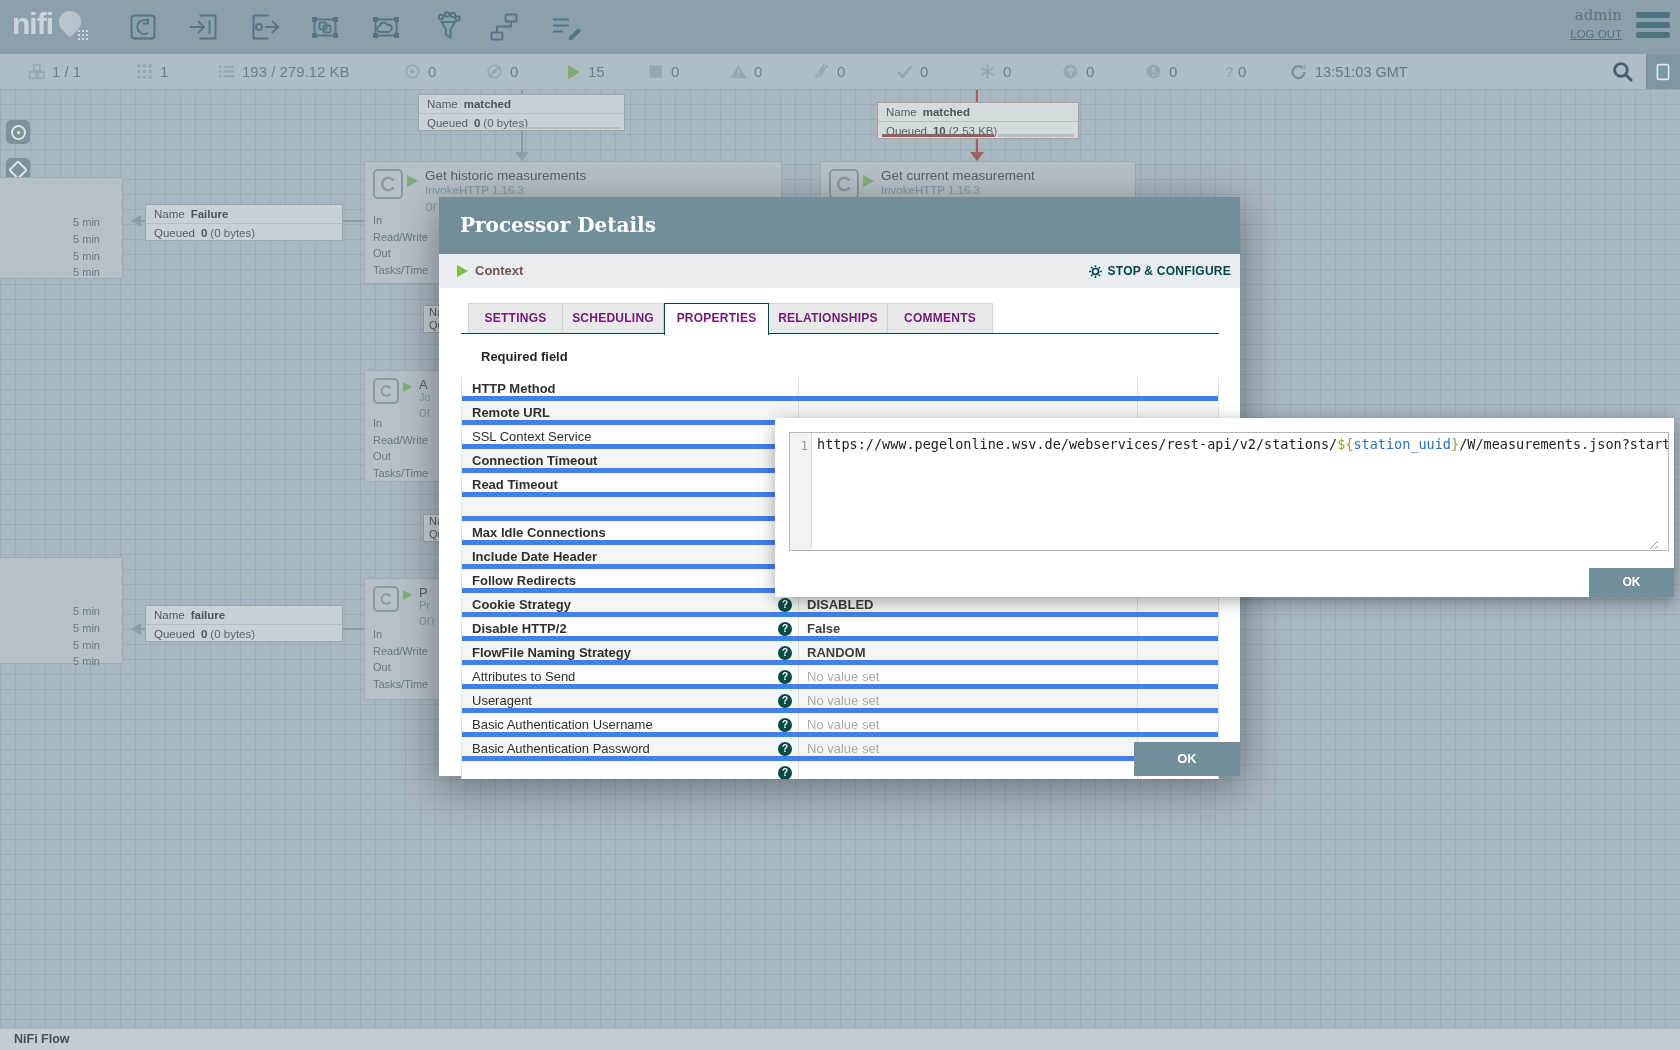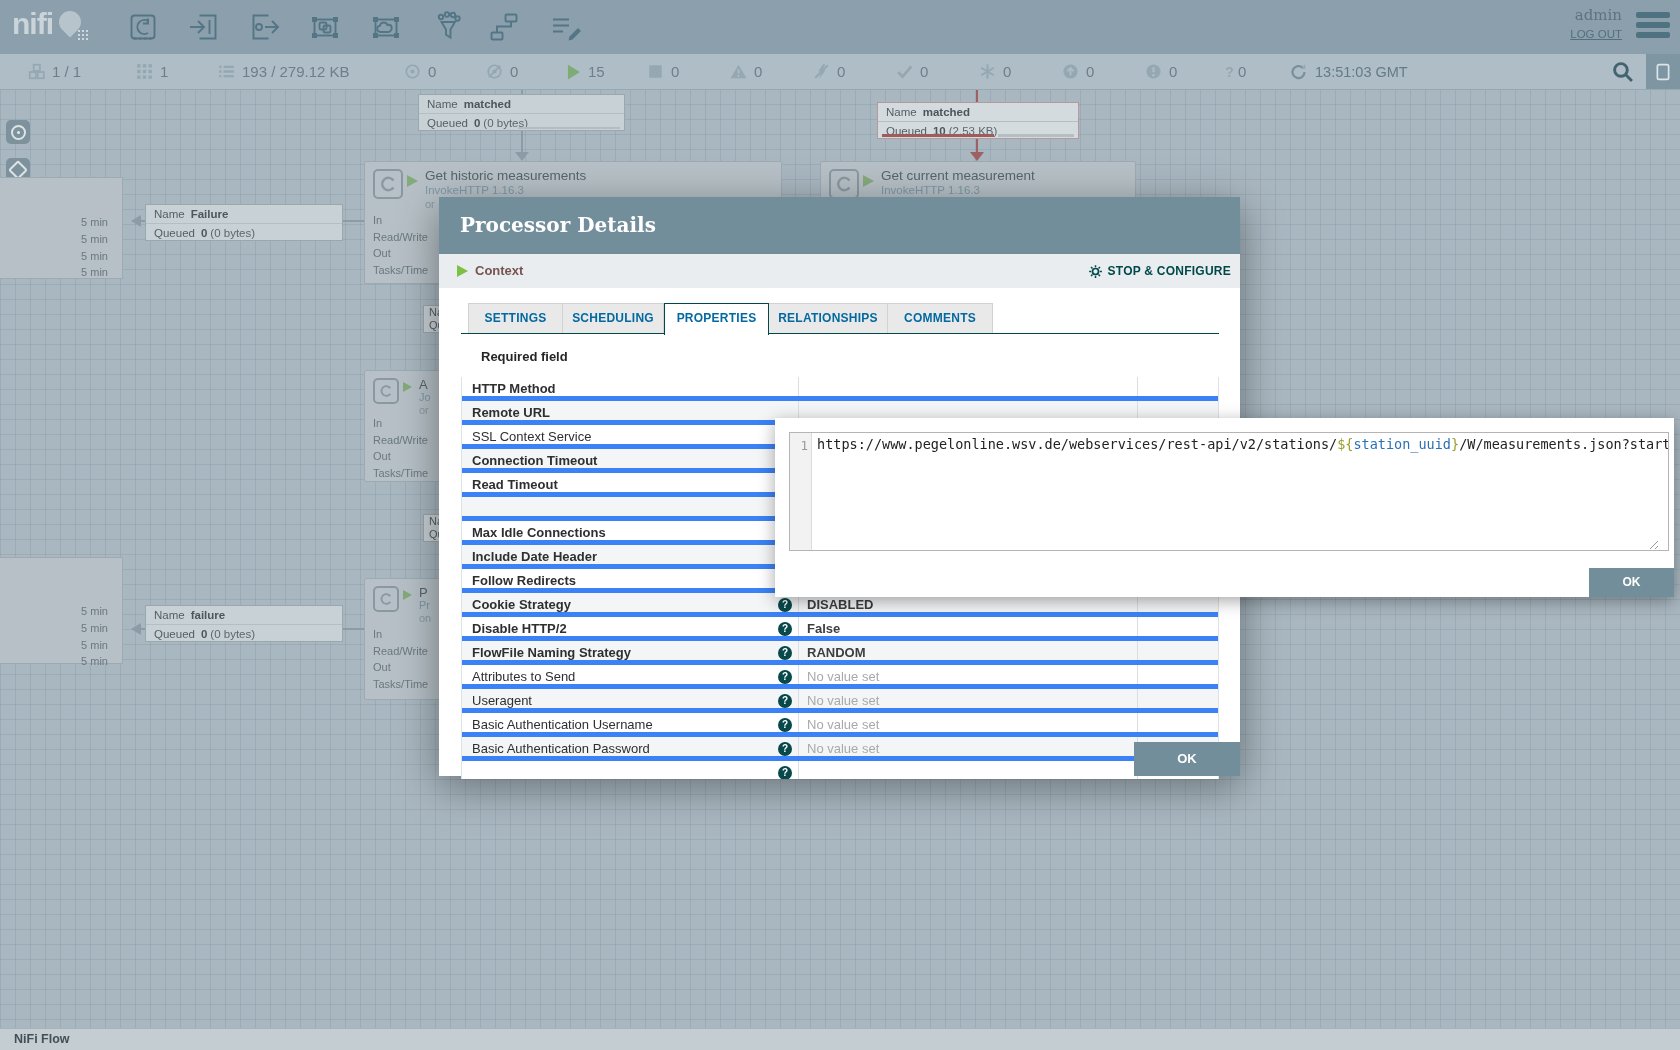--- a/index.html
+++ b/index.html
@@ -49,37 +49,37 @@
                      linear-gradient(90deg,rgba(122,143,155,.28) 1px,transparent 1px);
     background-size:15px 15px;}
   .breadcrumbbar{position:absolute;left:0;bottom:0;width:1680px;height:21px;background:#c3cdd2;border-top:1px solid #a6b3ba;z-index:3;}
   .breadcrumb{font-size:12.5px;font-weight:bold;color:#434f56;line-height:21px;padding-left:14px;cursor:pointer;display:inline-block;}
 
   .proc{position:absolute;background:#b6c0c6;border:1px solid #9daab1;border-radius:2px;box-sizing:border-box;cursor:pointer;}
   .picon{position:absolute;left:8px;top:7px;width:26px;height:26px;border:2px solid #8a99a1;border-radius:5px;display:flex;align-items:center;justify-content:center;}
   .pplay{position:absolute;left:42px;top:13px;width:0;height:0;border-left:11px solid #84ab7c;border-top:6.5px solid transparent;border-bottom:6.5px solid transparent;}
   .ptitle{position:absolute;left:60px;top:6px;font-size:13.5px;color:#57646c;font-weight:500;white-space:nowrap;}
   .ptype{position:absolute;left:60px;top:22px;font-size:11.5px;color:#7e98a5;white-space:nowrap;}
-  .pbundle{position:absolute;left:60px;top:36px;font-size:11px;color:#8a9aa3;white-space:nowrap;}
+  .pbundle{position:absolute;left:60px;top:36px;font-size:14px;color:#8a9aa3;white-space:nowrap;}
   .pstats{position:absolute;left:8px;white-space:nowrap;}
   .pstats .slabel{display:block;font-size:11px;color:#6b7880;line-height:16.5px;}
   .proc-p1{left:364px;top:72px;width:418px;height:123px;}
   .proc-p1 .pstats{top:50px;}
   .proc-p2{left:820px;top:72px;width:316px;height:123px;}
   .proc-mid-a{left:364px;top:281px;width:120px;height:112px;overflow:hidden;}
   .proc-mid-a .picon,.proc-mid-p .picon{width:22px;height:22px;}
   .proc-mid-a .pplay,.proc-mid-p .pplay{left:38px;top:11px;border-left-width:9px;border-top-width:5.5px;border-bottom-width:5.5px;}
   .proc-mid-a .ptitle,.proc-mid-p .ptitle{left:54px;font-size:13px;}
   .proc-mid-a .ptype,.proc-mid-p .ptype{left:54px;top:20px;font-size:11px;}
   .proc-mid-a .pbundle,.proc-mid-p .pbundle{left:54px;top:33px;}
   .proc-mid-a .pstats{top:44px;}
   .proc-mid-p{left:364px;top:489px;width:120px;height:122px;overflow:hidden;}
   .proc-mid-p .pstats{top:47px;}
   .stub{position:absolute;left:-42px;width:165px;background:#b6c0c6;border:1px solid #9daab1;box-sizing:border-box;cursor:pointer;}
-  .stub .stubcol{position:absolute;right:14px;text-align:right;}
+  .stub .stubcol{position:absolute;right:22px;text-align:right;}
   .stub .stubrow{font-size:11px;color:#6b7880;line-height:16.8px;display:block;}
   .stub-1{top:88px;height:102px;}
   .stub-1 .stubcol{top:36px;}
   .stub-2{top:468px;height:107px;}
   .stub-2 .stubcol{top:45px;}
 
   .clabel{position:absolute;width:207px;height:37px;background:#c8d1d5;border:1px solid #9aa7ad;box-sizing:border-box;cursor:pointer;font-size:11.5px;color:#555e63;}
   .clabel .crow{height:18px;line-height:18px;padding-left:8px;white-space:nowrap;overflow:hidden;}
   .clabel .crow:first-child{border-bottom:1px solid #b4bec3;}
   .clabel .fname{font-weight:bold;color:#4e565b;margin-left:6px;}
@@ -122,21 +122,21 @@
   .dlg-header{position:absolute;left:0;top:0;width:100%;height:57px;background:#728e9b;}
   .dlg-title{font-family:"DejaVu Serif","Liberation Serif",serif;font-weight:bold;font-size:20px;color:#fff;line-height:57px;padding-left:21px;}
   .dlg-statusrow{position:absolute;left:0;top:57px;width:100%;height:34px;background:#e9edf0;}
   .run-play{position:absolute;left:18px;top:11px;width:0;height:0;border-left:11px solid #7dc142;border-top:6.5px solid transparent;border-bottom:6.5px solid transparent;}
   .run-text{position:absolute;left:36px;top:0;line-height:34px;font-size:13px;font-weight:bold;color:#775351;}
   .stopcfg{position:absolute;right:9px;top:0;height:34px;display:flex;align-items:center;cursor:pointer;}
   .stopcfg svg{margin-right:5px;}
   .stopcfg span{font-size:12px;font-weight:bold;color:#004849;letter-spacing:.02em;}
   .tabs{position:absolute;left:29px;top:106px;height:31px;display:flex;}
   .tabs-underline{position:absolute;left:22px;top:136px;width:758px;height:1px;background:#004849;}
-  .tab{height:29px;line-height:29px;text-align:center;font-size:12px;font-weight:bold;color:#0369a1;background:#e9e9e9;border:1px solid #d2d2d2;border-left:none;cursor:pointer;letter-spacing:.02em;box-sizing:content-box;}
+  .tab{height:29px;line-height:29px;text-align:center;font-size:12px;font-weight:bold;color:#701a75;background:#e9e9e9;border:1px solid #d2d2d2;border-left:none;cursor:pointer;letter-spacing:.02em;box-sizing:content-box;}
   .tab:first-child{border-left:1px solid #d2d2d2;}
   .tab.active{background:#fff;border:1px solid #004849;border-bottom:none;height:31px;position:relative;z-index:2;}
   .required-note{position:absolute;left:29px;top:152px;font-size:13px;font-weight:bold;color:#262626;padding-left:13px;}
   .ptable{position:absolute;left:22px;top:180px;width:758px;}
   .ptable-head{height:30px;background:#728e9b;display:flex;}
   .ptable-head .col{line-height:30px;color:#fff;font-size:13px;font-weight:bold;}
   .ptable-head .col-prop{width:337px;padding-left:10px;box-sizing:border-box;}
   .ptable-head .col-val{width:339px;padding-left:8px;box-sizing:border-box;}
   .ptable-rows{height:402px;overflow:hidden;border-left:1px solid #dde2e4;border-right:1px solid #dde2e4;}
   .prow{display:flex;height:24px;border-bottom:5px solid #3b82f6;box-sizing:border-box;background:#fff;}

